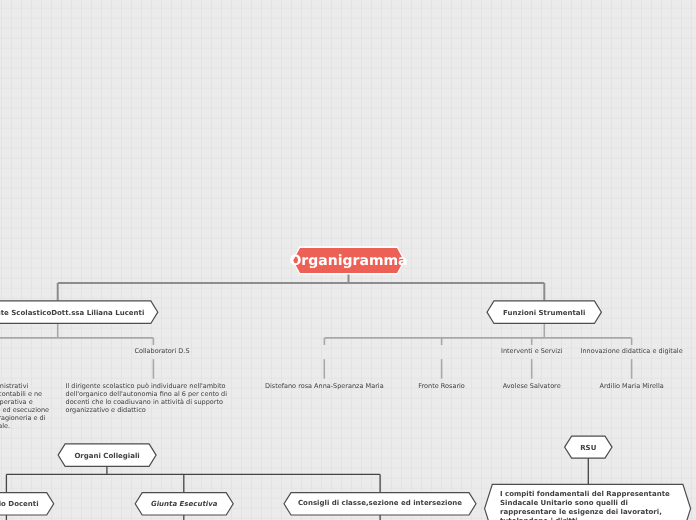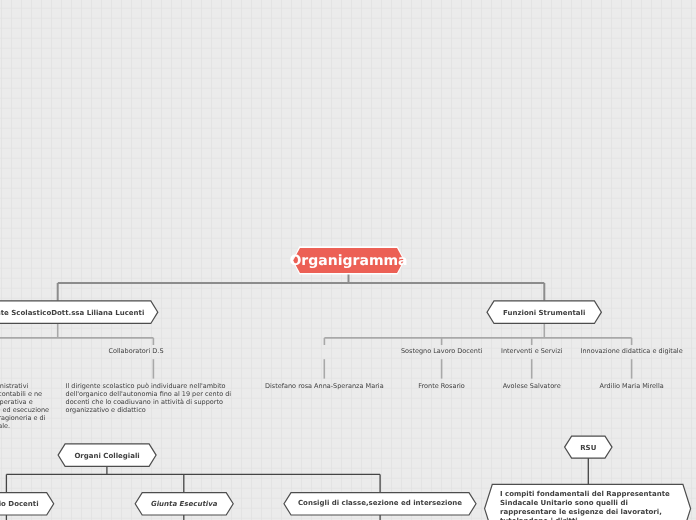--- a/index.html
+++ b/index.html
@@ -116,31 +116,30 @@
   <div class="hexlbl" style="left:135.20px;top:492.60px;width:98.00px;height:22.40px;font-style:italic;">
       <span>Giunta Esecutiva</span>
     </div>
   <div class="hexlbl" style="left:284.00px;top:492.60px;width:192.00px;height:19px;align-items:center;">
       <span>Consigli di classe,sezione ed intersezione</span>
     </div>
   <div class="hexlbl multi" style="left:484.60px;top:484.40px;width:206.00px;height:48.40px;">
       <span>I compiti fondamentali del Rappresentante Sindacale Unitario sono quelli di rappresentare le esigenze dei lavoratori, tutelandone i diritti.</span>
     </div>
 
-  <div class="tlabel" style="left:36px;top:347.4px;width:200px;">Collaboratori D.S</div>
-  <div class="tlabel" style="left:341.6px;top:347.4px;width:200px;">Sostegno Lavoro Docenti</div>
+  <div class="tlabel" style="left:62px;top:347.4px;width:200px;">Collaboratori D.S</div>
   <div class="tlabel" style="left:431.7px;top:347.4px;width:200px;">Interventi e Servizi</div>
   <div class="tlabel" style="left:531.6px;top:347.4px;width:200px;">Innovazione didattica e digitale</div>
 
   <div class="tlabel" style="left:224.3px;top:381.6px;width:200px;">Distefano rosa Anna-Speranza Maria</div>
   <div class="tlabel" style="left:341.6px;top:381.6px;width:200px;">Fronte Rosario</div>
   <div class="tlabel" style="left:431.7px;top:381.6px;width:200px;">Avolese Salvatore</div>
   <div class="tlabel" style="left:531.6px;top:381.6px;width:200px;">Ardilio Maria Mirella</div>
 
-  <div class="tpara" style="left:65.5px;top:382px;width:168px;">Il dirigente scolastico può individuare nell'ambito dell'organico dell'autonomia fino al 19 per cento di docenti che lo coadiuvano in attività di supporto organizzativo e didattico</div>
+  <div class="tpara" style="left:65.5px;top:382px;width:168px;">Il dirigente scolastico può individuare nell'ambito dell'organico dell'autonomia fino al 6 per cento di docenti che lo coadiuvano in attività di supporto organizzativo e didattico</div>
   <div class="tpara" style="left:-119.5px;top:382px;width:200px;">Sovrintende ai servizi generali amministrativi
 e ai servizi amministrativi, tecnici e contabili e ne
 ne cura la gestione con autonomia operativa e
 con responsabilità di predisposizione ed esecuzione
 degli atti amministrativi contabili di ragioneria e di
 economato e della contabilità generale.</div>
 
 </div>
 
 </body></html>

